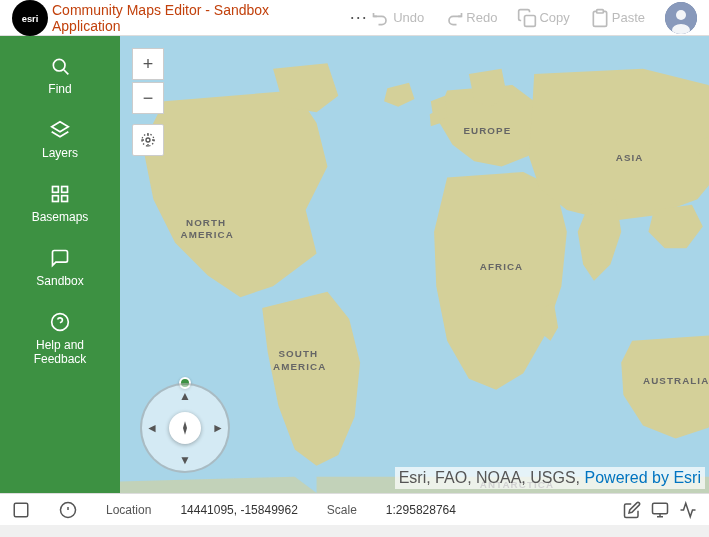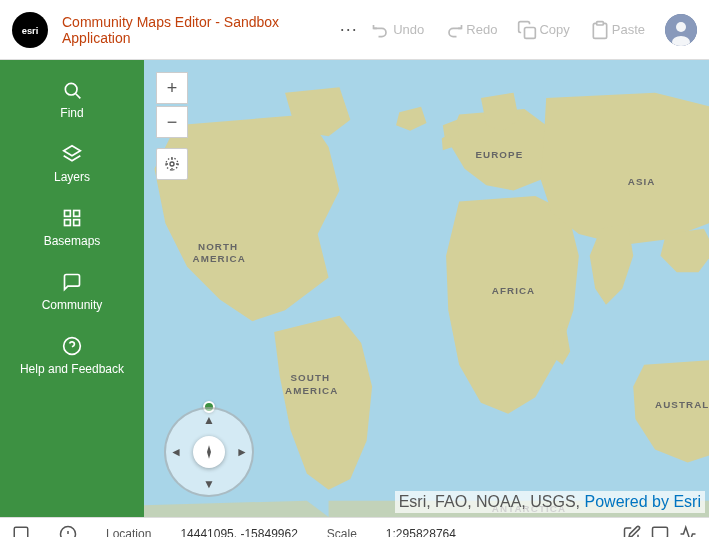--- a/index.html
+++ b/index.html
@@ -1,40 +1,40 @@
 <!DOCTYPE html>
 <html><head>
   <meta charset="utf-8">
   <style>
     * { box-sizing: border-box; margin: 0; padding: 0; }
     body { width: 709px; height: 537px; overflow: hidden; font-family: 'Segoe UI', Arial, sans-serif; background: #f0f0f0; position: relative; }
 
     
     #header {
-      display: flex; align-items: center; height: 60px; background: #fff;
-      border-bottom: 1px solid #ddd; padding: 0 12px; gap: 14px;
+      display: flex; align-items: center; height: 36px; background: #fff;
+      border-bottom: 1px solid #ddd; padding: 0 12px; gap: 4px;
       position: relative; z-index: 10;
     }
     #logo { display: flex; align-items: center; gap: 6px; }
     #logo-img { width: 36px; height: 36px; background: #000; border-radius: 50%; display: flex; align-items: center; justify-content: center; }
     #logo-img svg { width: 28px; height: 28px; }
     #app-title { font-size: 14px; color: #c2410c; font-weight: 400; }
     #header-more { margin-left: 6px; color: #555; font-size: 18px; cursor: pointer; }
     #header-tools { margin-left: auto; display: flex; align-items: center; gap: 20px; }
     .tool-btn { display: flex; align-items: center; gap: 2px; cursor: pointer; color: #555; font-size: 13px; }
     .tool-btn svg { width: 20px; height: 20px; }
     .tool-btn.disabled { color: #bbb; }
     #user-avatar { width: 32px; height: 32px; border-radius: 50%; background: #6b7fa3; display: flex; align-items: center; justify-content: center; overflow: hidden; cursor: pointer; }
 
     
     #main-layout { display: flex; height: calc(537px - 48px - 32px); }
 
     
     #sidebar {
-      width: 144px; background: #3d9142; display: flex; flex-direction: column;
+      width: 120px; background: #3d9142; display: flex; flex-direction: column;
       padding: 8px 0; gap: 0;
     }
     .sidebar-item {
       display: flex; flex-direction: column; align-items: center; justify-content: center;
       padding: 12px 8px; color: #fff; cursor: pointer; font-size: 12px; gap: 6px;
       text-align: center; min-height: 60px;
     }
     .sidebar-item svg { width: 20px; height: 20px; }
 
     
@@ -182,21 +182,21 @@
         <rect x="14" y="14" width="7" height="7"></rect>
       </svg>
       <span>Basemaps</span>
     </div>
 
 
     <div class="sidebar-item">
       <svg viewBox="0 0 24 24" fill="none" stroke="#fff" stroke-width="2">
         <path d="M21 15a2 2 0 0 1-2 2H7l-4 4V5a2 2 0 0 1 2-2h14a2 2 0 0 1 2 2z"></path>
       </svg>
-      <span>Community</span>
+      <span>Sandbox</span>
     </div>
 
     <div class="sidebar-item">
       <svg viewBox="0 0 24 24" fill="none" stroke="#fff" stroke-width="2">
         <circle cx="12" cy="12" r="10"></circle>
         <path d="M9.09 9a3 3 0 0 1 5.83 1c0 2-3 3-3 3"></path>
         <line x1="12" y1="17" x2="12.01" y2="17"></line>
       </svg>
       <span>Help and Feedback</span>
     </div>

